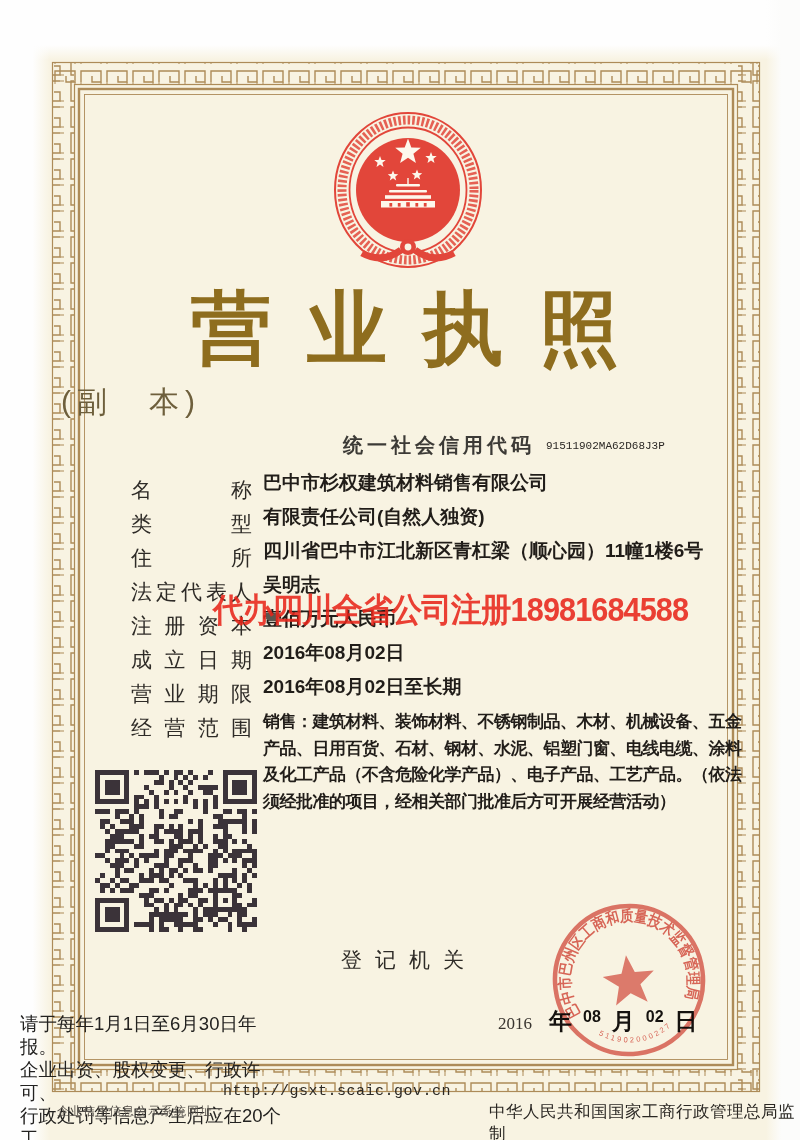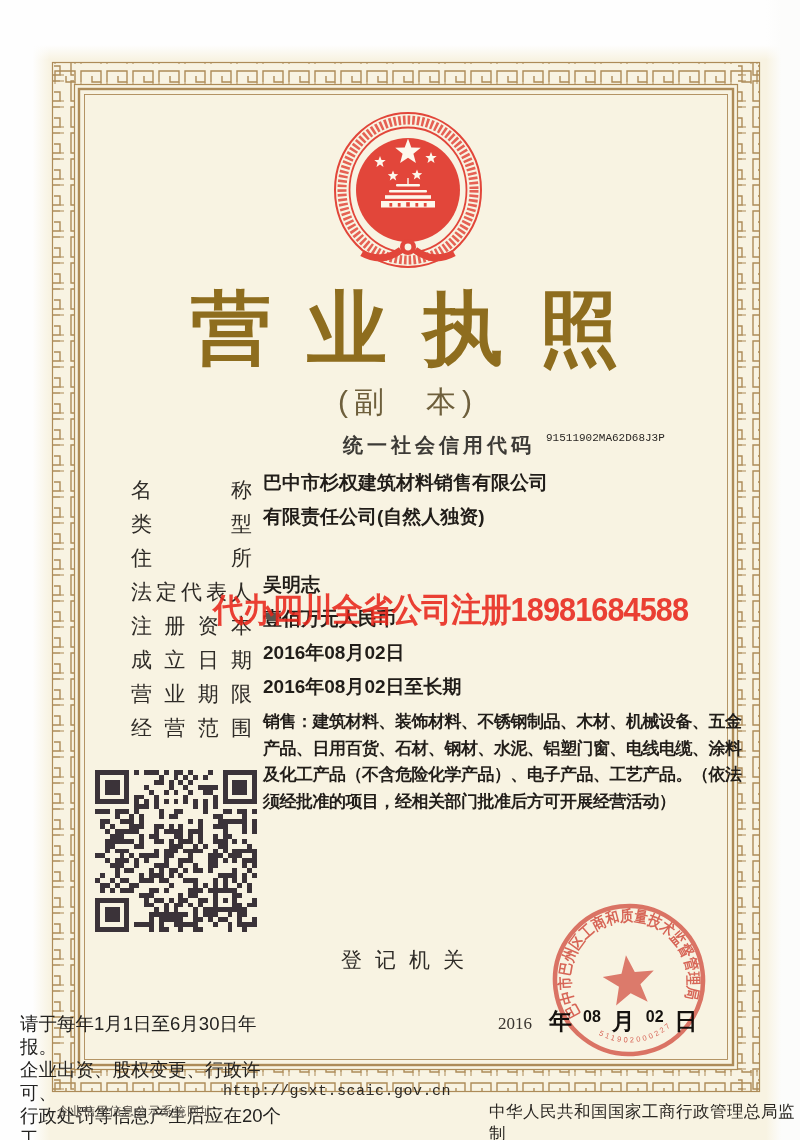--- a/index.html
+++ b/index.html
@@ -8,23 +8,23 @@
   .margin-top{position:absolute;left:0;top:0;width:800px;height:60px;z-index:0;
         background:linear-gradient(#fefefe 75%,rgba(254,254,254,0));}
   .margin-left{position:absolute;left:0;top:0;width:50px;height:1140px;z-index:0;
         background:linear-gradient(90deg,#fefefe 65%,rgba(254,254,254,0));}
   .margin-right{position:absolute;right:0;top:0;width:34px;height:1140px;z-index:0;
         background:linear-gradient(270deg,#fcfcfb 55%,rgba(252,252,251,0));}
   .border-svg{position:absolute;left:0;top:0;z-index:1;}
   .emblem{position:absolute;left:323px;top:103px;z-index:2;}
   .title{position:absolute;left:55px;top:276px;width:700px;text-align:center;
         font-size:80px;font-weight:700;color:#8e6d1e;letter-spacing:36px;text-indent:36px;z-index:2;}
-  .subtitle{position:absolute;left:55px;top:382px;width:700px;text-align:center;
+  .subtitle{position:absolute;left:55px;top:382px;width:700px;text-align:left;
         font-size:30px;color:#6e5f3c;letter-spacing:6px;text-indent:6px;z-index:2;font-weight:500;}
-  .credit{position:absolute;left:343px;top:432px;display:flex;align-items:flex-start;gap:11px;z-index:2;}
+  .credit{position:absolute;left:343px;top:432px;display:flex;align-items:center;gap:11px;z-index:2;}
   .credit .lbl{font-size:20px;font-weight:600;letter-spacing:4px;color:#3c3a36;}
   .credit .code{font-family:"Liberation Mono",monospace;font-size:11px;color:#2a2724;}
   .fields{position:absolute;left:131px;top:478px;width:624px;z-index:2;}
   .frow{display:flex;align-items:flex-start;min-height:34px;}
   .flabel{flex:none;width:121px;font-size:21px;color:#2e2b27;font-weight:400;
         line-height:24px;text-align:justify;text-align-last:justify;}
   .fvalue{margin-left:11px;font-size:19px;font-weight:700;color:#211d19;
         line-height:24px;transform:translateY(-7px);}
   .frow.scope .fvalue{font-size:17px;line-height:26.5px;width:488px;letter-spacing:-0.5px;}
   .qr{position:absolute;left:95px;top:770px;z-index:2;}
@@ -115,20 +115,21 @@
     <div class="frow">
       <div class="flabel">名称</div>
       <div class="fvalue">巴中市杉权建筑材料销售有限公司</div>
     </div>
     <div class="frow">
       <div class="flabel">类型</div>
       <div class="fvalue">有限责任公司(自然人独资)</div>
     </div>
     <div class="frow">
       <div class="flabel">住所</div>
+      <div class="fvalue">四川省巴中市江北新区青杠梁（顺心园）11幢1楼6号</div>
     </div>
     <div class="frow">
       <div class="flabel">法定代表人</div>
       <div class="fvalue">吴明志</div>
     </div>
     <div class="frow">
       <div class="flabel">注册资本</div>
       <div class="fvalue">壹佰万元人民币</div>
     </div>
     <div class="frow">

